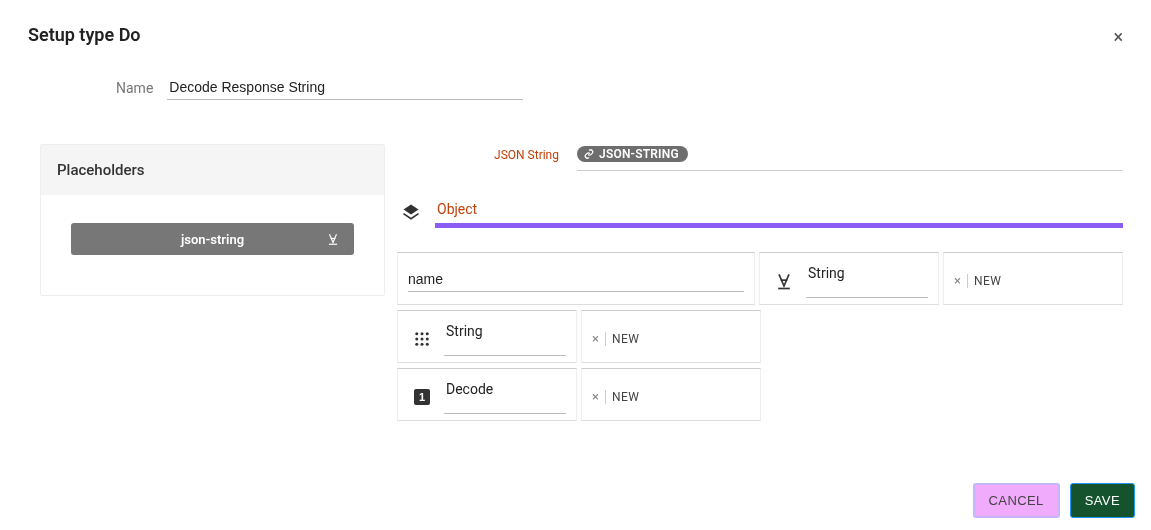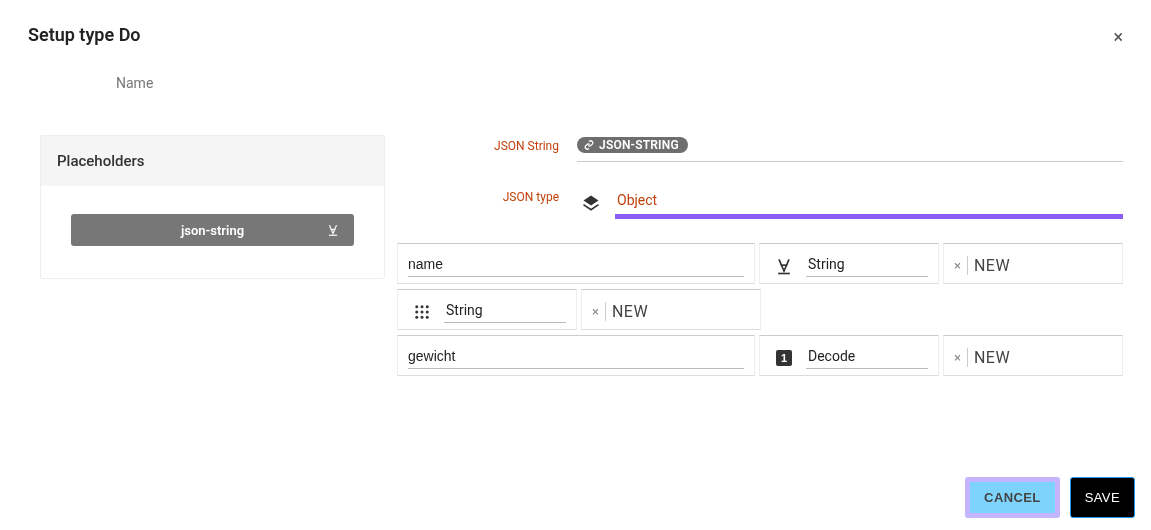--- a/index.html
+++ b/index.html
@@ -55,21 +55,21 @@
   .content {
     display: flex;
     align-items: flex-start;
   }
   .placeholders-card {
     width: 350px;
     border: 1px solid #eee;
     border-radius: 2px;
     margin-left: 12px;
     margin-right: 6px;
-    padding-bottom: 32px;
+    padding-bottom: 40px;
   }
   .placeholders-header {
     background: #f5f5f5;
     padding: 16px 16px;
     font-size: 15px;
     font-weight: 500;
     color: #333;
   }
   .chip-row {
     padding: 28px 30px 0 30px;
@@ -185,75 +185,75 @@
   .dtype-icon {
     width: 28px;
     display: inline-flex;
     align-items: center;
     justify-content: center;
     margin-right: 8px;
   }
   .dtype-text {
     flex: 1;
     border-bottom: 1px solid #bbb;
-    padding: 2px 0 4px 2px;
+    padding: 2px 0 16px 2px;
     font-size: 14px;
     color: #222;
   }
   .x-icon {
     color: #888;
     font-size: 13px;
     margin-right: 6px;
     cursor: pointer;
   }
   .new-pill {
     border-left: 1px solid #ccc;
     padding-left: 6px;
-    font-size: 16px;
+    font-size: 12px;
     letter-spacing: 0.5px;
     color: #444;
   }
   .footer {
     position: absolute;
     bottom: 12px;
     right: 16px;
     display: flex;
     gap: 10px;
   }
   .btn {
     font-size: 13px;
     padding: 8px 14px;
     border-radius: 3px;
     cursor: pointer;
     letter-spacing: 0.4px;
   }
   .btn-cancel {
-    background: #7dd3fc;
-    border: 5px solid #c4b5fd;
+    background: #f0abfc;
+    border: 2px solid #c4b5fd;
     color: #444;
-    font-weight: bold;
   }
   .btn-save {
-    background: #000000;
+    background: #14532d;
     border: 1px solid #2196f3;
     color: #fff;
     font-weight: 500;
   }
 </style>
 </head>
 <body>
 
 <div class="dialog">
 
   <div class="close-btn">×</div>
 
   <div class="title">Setup type Do</div>
 
   <div class="name-row">
     <span class="name-label">Name</span>
+    <input class="name-input" value="Decode Response String" style="">
   </div>
 
   <div class="content">
 
     <div class="placeholders-card">
       <div class="placeholders-header">Placeholders</div>
       <div class="chip-row">
         <div class="chip">
           <span>json-string</span>
           <span class="chip-icon">
@@ -278,21 +278,20 @@
                 <path d="M10 13a5 5 0 0 0 7 0l3-3a5 5 0 0 0-7-7l-1 1"></path>
                 <path d="M14 11a5 5 0 0 0-7 0l-3 3a5 5 0 0 0 7 7l1-1"></path>
               </svg>
             </span>
             <span>JSON-STRING</span>
           </span>
         </div>
       </div>
 
       <div class="cfg-row">
-        <div class="cfg-label">JSON type</div>
         <div style="flex:1; display:flex; align-items:center;">
           <span class="type-icon">
             <svg width="20" height="20" viewBox="0 0 24 24" fill="#333">
               <path d="M12 3 L21 9 L12 15 L3 9 Z"></path>
               <path d="M3 14 L12 20 L21 14" fill="none" stroke="#333" stroke-width="2"></path>
             </svg>
           </span>
           <div class="type-value">Object</div>
         </div>
       </div>
@@ -336,23 +335,20 @@
             </span>
             <div class="dtype-text">String</div>
           </div>
           <div class="cell cell-tag">
             <span class="x-icon">×</span>
             <span class="new-pill">NEW</span>
           </div>
         </div>
 
         <div class="field-row">
-          <div class="cell cell-key">
-            <input class="key-input" value="gewicht" style="">
-          </div>
           <div class="cell cell-type">
             <span class="dtype-icon">
               <svg width="18" height="18" viewBox="0 0 18 18">
                 <rect x="1" y="1" width="16" height="16" rx="2" fill="#333"></rect>
                 <text x="9" y="13" text-anchor="middle" font-size="11" font-weight="700" fill="#fff" font-family="Arial">1</text>
               </svg>
             </span>
             <div class="dtype-text">Decode</div>
           </div>
           <div class="cell cell-tag">

